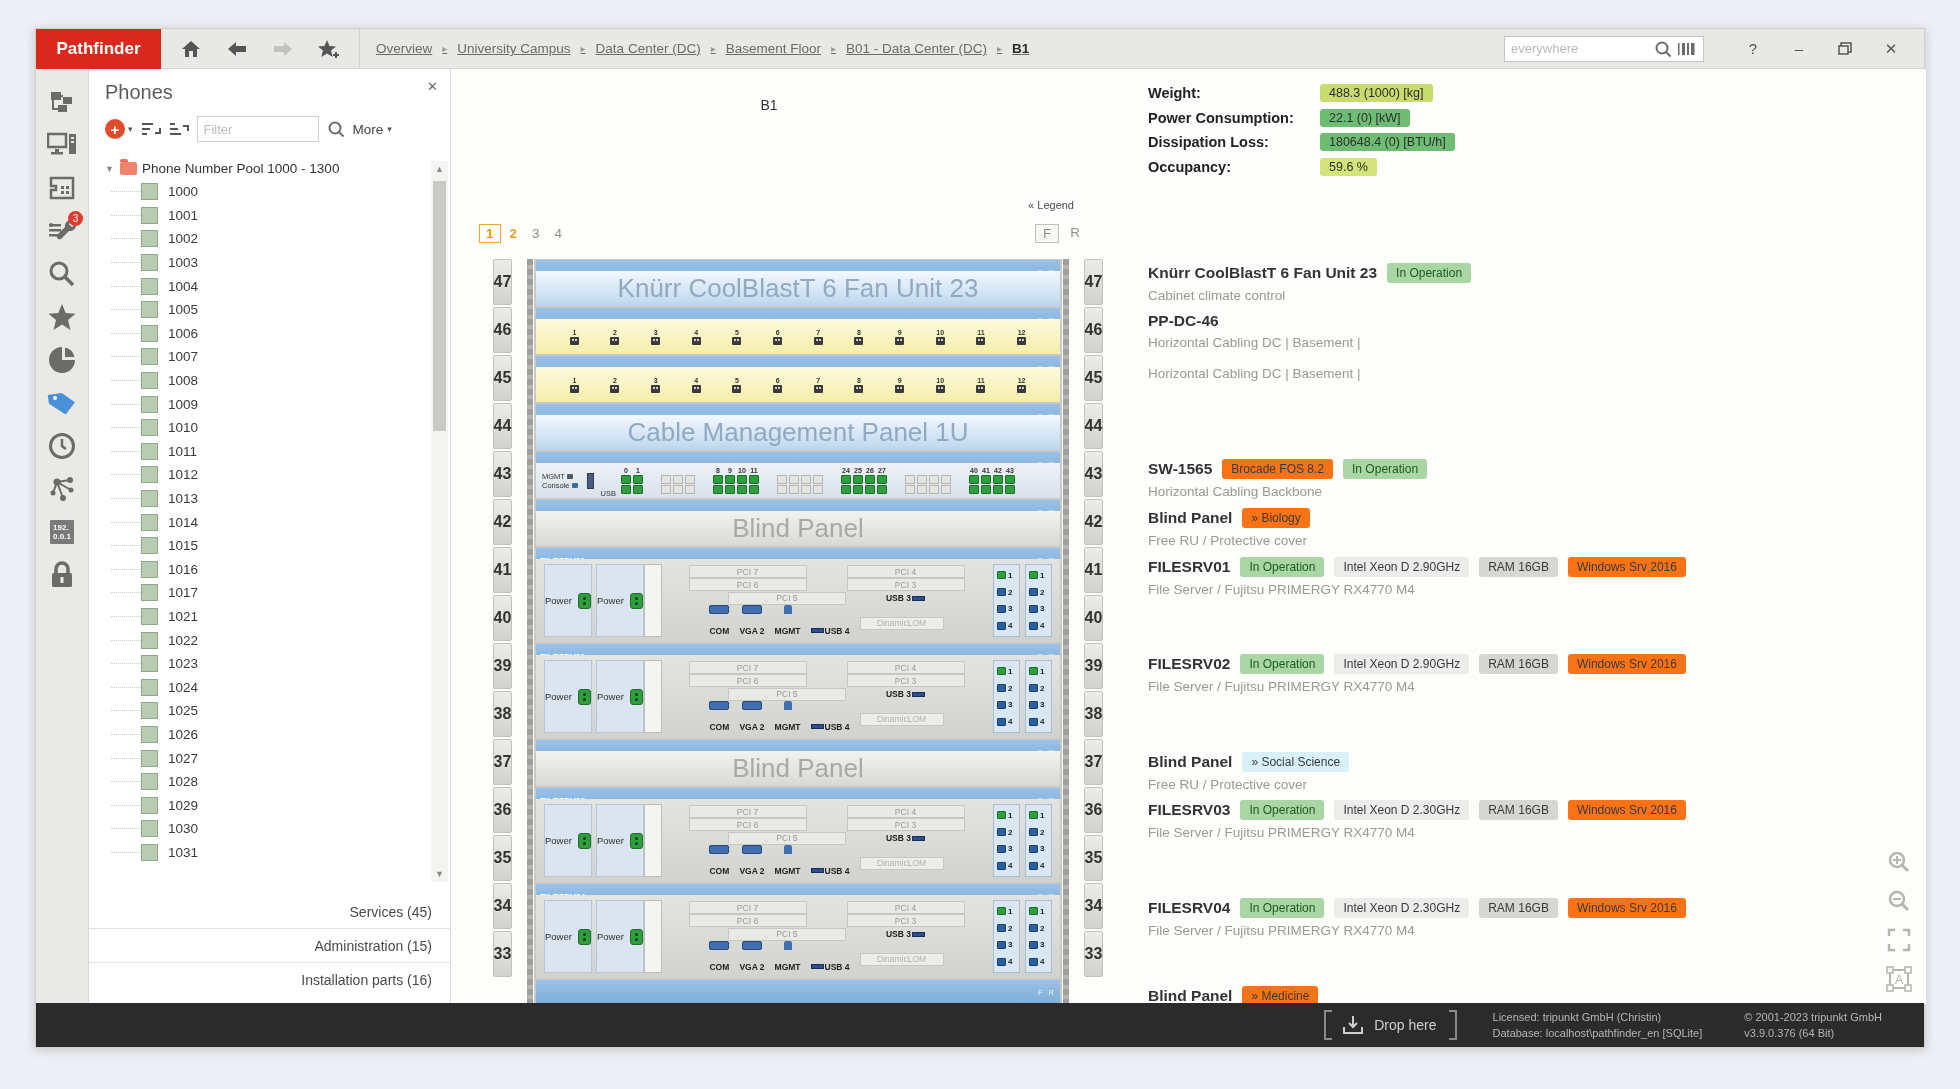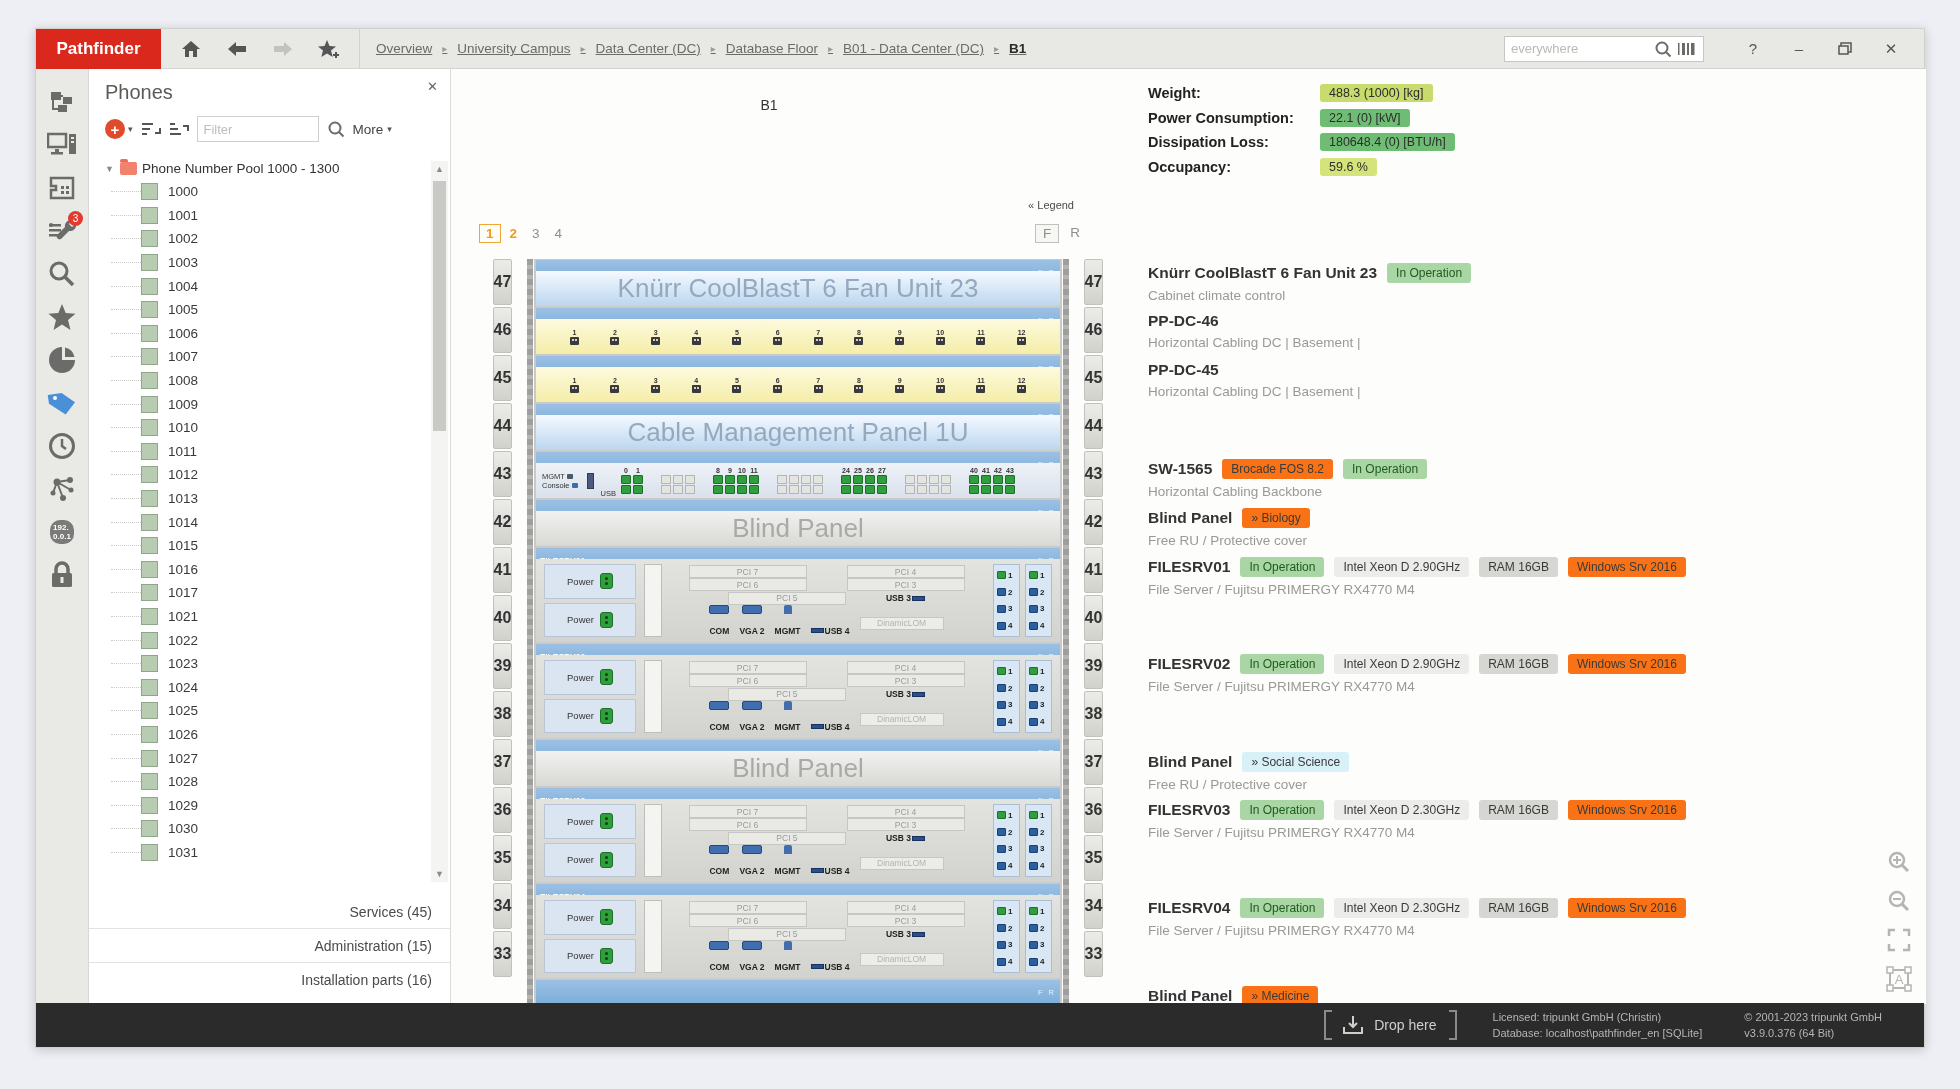--- a/index.html
+++ b/index.html
@@ -20,21 +20,21 @@
   .searchbox { width:200px; height:26px; background:#fff; border:1px solid #c6c6c2; display:flex; align-items:center; padding:0 6px; }
   .searchbox input { border:none; outline:none; flex:1; font-size:13px; color:#555; font-family:"Liberation Sans", sans-serif; min-width:0; }
   .searchbox input::placeholder { color:#b9b9b5; }
   .chrome { display:flex; align-items:center; margin-left:26px; }
   .chrome-btn { width:46px; height:40px; display:flex; align-items:center; justify-content:center; font-size:15px; color:#555; cursor:pointer; }
 
   
   .iconstrip { position:absolute; left:0; top:40px; width:53px; height:935px; background:#e9e9e5; border-right:1px solid #d8d8d4; display:flex; flex-direction:column; align-items:center; padding-top:16px; gap:9px; }
   .side-icon { position:relative; width:40px; height:34px; display:flex; align-items:center; justify-content:center; cursor:pointer; }
   .side-badge { position:absolute; top:-3px; right:-1px; background:#e23b2e; color:#fff; font-size:10px; border-radius:8px; min-width:15px; height:15px; display:flex; align-items:center; justify-content:center; padding:0 3px; }
-  .ip-box { background:#7a7a78; color:#fff; font-size:8px; font-weight:bold; line-height:9px; padding:3px 3px; border-radius:10px; text-align:left; }
+  .ip-box { background:#7a7a78; color:#fff; font-size:8px; font-weight:bold; line-height:9px; padding:3px 3px; border-radius:1px; text-align:left; }
 
   
   .panel { position:absolute; left:53px; top:40px; width:362px; height:935px; background:#fff; border-right:1px solid #dcdcd8; }
   .panel-close { position:absolute; top:10px; right:12px; font-size:13px; color:#666; cursor:pointer; }
   .panel-title { font-size:20px; color:#5a5a57; font-weight:normal; padding:12px 0 0 16px; }
   .ptoolbar { display:flex; align-items:center; gap:8px; padding:12px 0 8px 16px; }
   .add-btn { display:flex; align-items:center; gap:3px; cursor:pointer; }
   .add-circle { width:20px; height:20px; border-radius:50%; background:#df4b2b; color:#fff; font-size:15px; font-weight:bold; display:flex; align-items:center; justify-content:center; line-height:1; }
   .caret { font-size:9px; color:#555; }
   .sort-ic { cursor:pointer; }
@@ -96,21 +96,21 @@
   .sw-usb { width:7px; height:16px; background:#4a5a80; border:1px solid #2f3c57; margin:0 2px; }
   .sw-usb-lbl { font-size:7.5px; color:#333; align-self:flex-end; }
   .sgroup { display:flex; gap:2px; }
   .sport { display:flex; flex-direction:column; align-items:center; gap:1px; }
   .sport .snum { font-size:7px; font-weight:bold; color:#333; line-height:7px; }
   .splug-g { width:10px; height:9px; background:#2f9e3c; border:1px solid #1d6e27; border-radius:1px; }
   .splug-e { width:10px; height:9px; background:#e4e4e1; border:1px solid #b5b5b1; }
   .sgap { width:8px; }
   
   .face-server { background:linear-gradient(#e3e3e0,#d2d2cf); justify-content:flex-start; padding:5px 8px; gap:8px; align-items:stretch; }
-  .pw-col { display:flex; flex-direction:column; gap:4px; width:92px; }
+  .pw-col { display:flex; flex-direction:row; gap:4px; width:92px; }
   .pw-block { flex:1; background:#dbe5f1; border:1px solid #b9c6d6; display:flex; align-items:center; justify-content:center; gap:6px; }
   .pw-lbl { font-size:9.5px; color:#333; }
   .pw-conn { width:13px; height:16px; background:#2f9e3c; border:1px solid #1d6e27; border-radius:3px; position:relative; }
   .pw-conn:before { content:""; position:absolute; left:4px; top:3px; width:3px; height:3px; background:#0e3e14; border-radius:50%; }
   .pw-conn:after { content:""; position:absolute; left:4px; bottom:3px; width:3px; height:3px; background:#0e3e14; border-radius:50%; }
   .slot-col { width:18px; background:#f4f4f2; border:1px solid #bdbdb9; }
   .mid-col { flex:1; display:flex; flex-direction:column; justify-content:space-between; padding:1px 0; }
   .pci-row { display:flex; gap:40px; justify-content:center; }
   .pci-box { width:118px; height:13px; background:#e9e9e6; border:1px solid #c6c6c2; font-size:8.5px; color:#9a9a96; display:flex; align-items:center; justify-content:center; }
   .mid-bottom { display:flex; align-items:flex-end; gap:10px; justify-content:center; }
@@ -187,21 +187,21 @@
         </div>
     </div>
     <div class="tb-sep"></div>
     <div class="breadcrumb">
         <span class="crumb">Overview</span>
         <span class="bc-sep">▸</span>
         <span class="crumb">University Campus</span>
         <span class="bc-sep">▸</span>
         <span class="crumb">Data Center (DC)</span>
         <span class="bc-sep">▸</span>
-        <span class="crumb">Database Floor</span>
+        <span class="crumb">Basement Floor</span>
         <span class="bc-sep">▸</span>
         <span class="crumb">B01 - Data Center (DC)</span>
         <span class="bc-sep">▸</span>
         <span class="crumb current">B1</span>
       </div>
     <div class="tb-right">
       <div class="searchbox">
         <input type="text" placeholder="everywhere" style="">
         <svg width="18" height="18">
             <circle cx="8" cy="8" r="5.5" fill="none" stroke="#6b6b68" stroke-width="2"></circle>
@@ -1279,23 +1279,20 @@
           </div>
           <div class="item-sub">Cabinet climate control</div>
         </div>
         <div class="item" style="top: 243px;">
           <div class="item-head">
             <span class="item-title">PP-DC-46</span>
           </div>
           <div class="item-sub">Horizontal Cabling DC | Basement |</div>
         </div>
         <div class="item" style="top: 292px;">
-          <div class="item-head">
-            <span class="item-title">PP-DC-45</span>
-          </div>
           <div class="item-sub">Horizontal Cabling DC | Basement |</div>
         </div>
         <div class="item" style="top: 390px;">
           <div class="item-head">
             <span class="item-title">SW-1565</span>
             <span class="badge badge-info-pink">Brocade FOS 8.2</span>
             <span class="badge badge-status-green">In Operation</span>
           </div>
           <div class="item-sub">Horizontal Cabling Backbone</div>
         </div>

